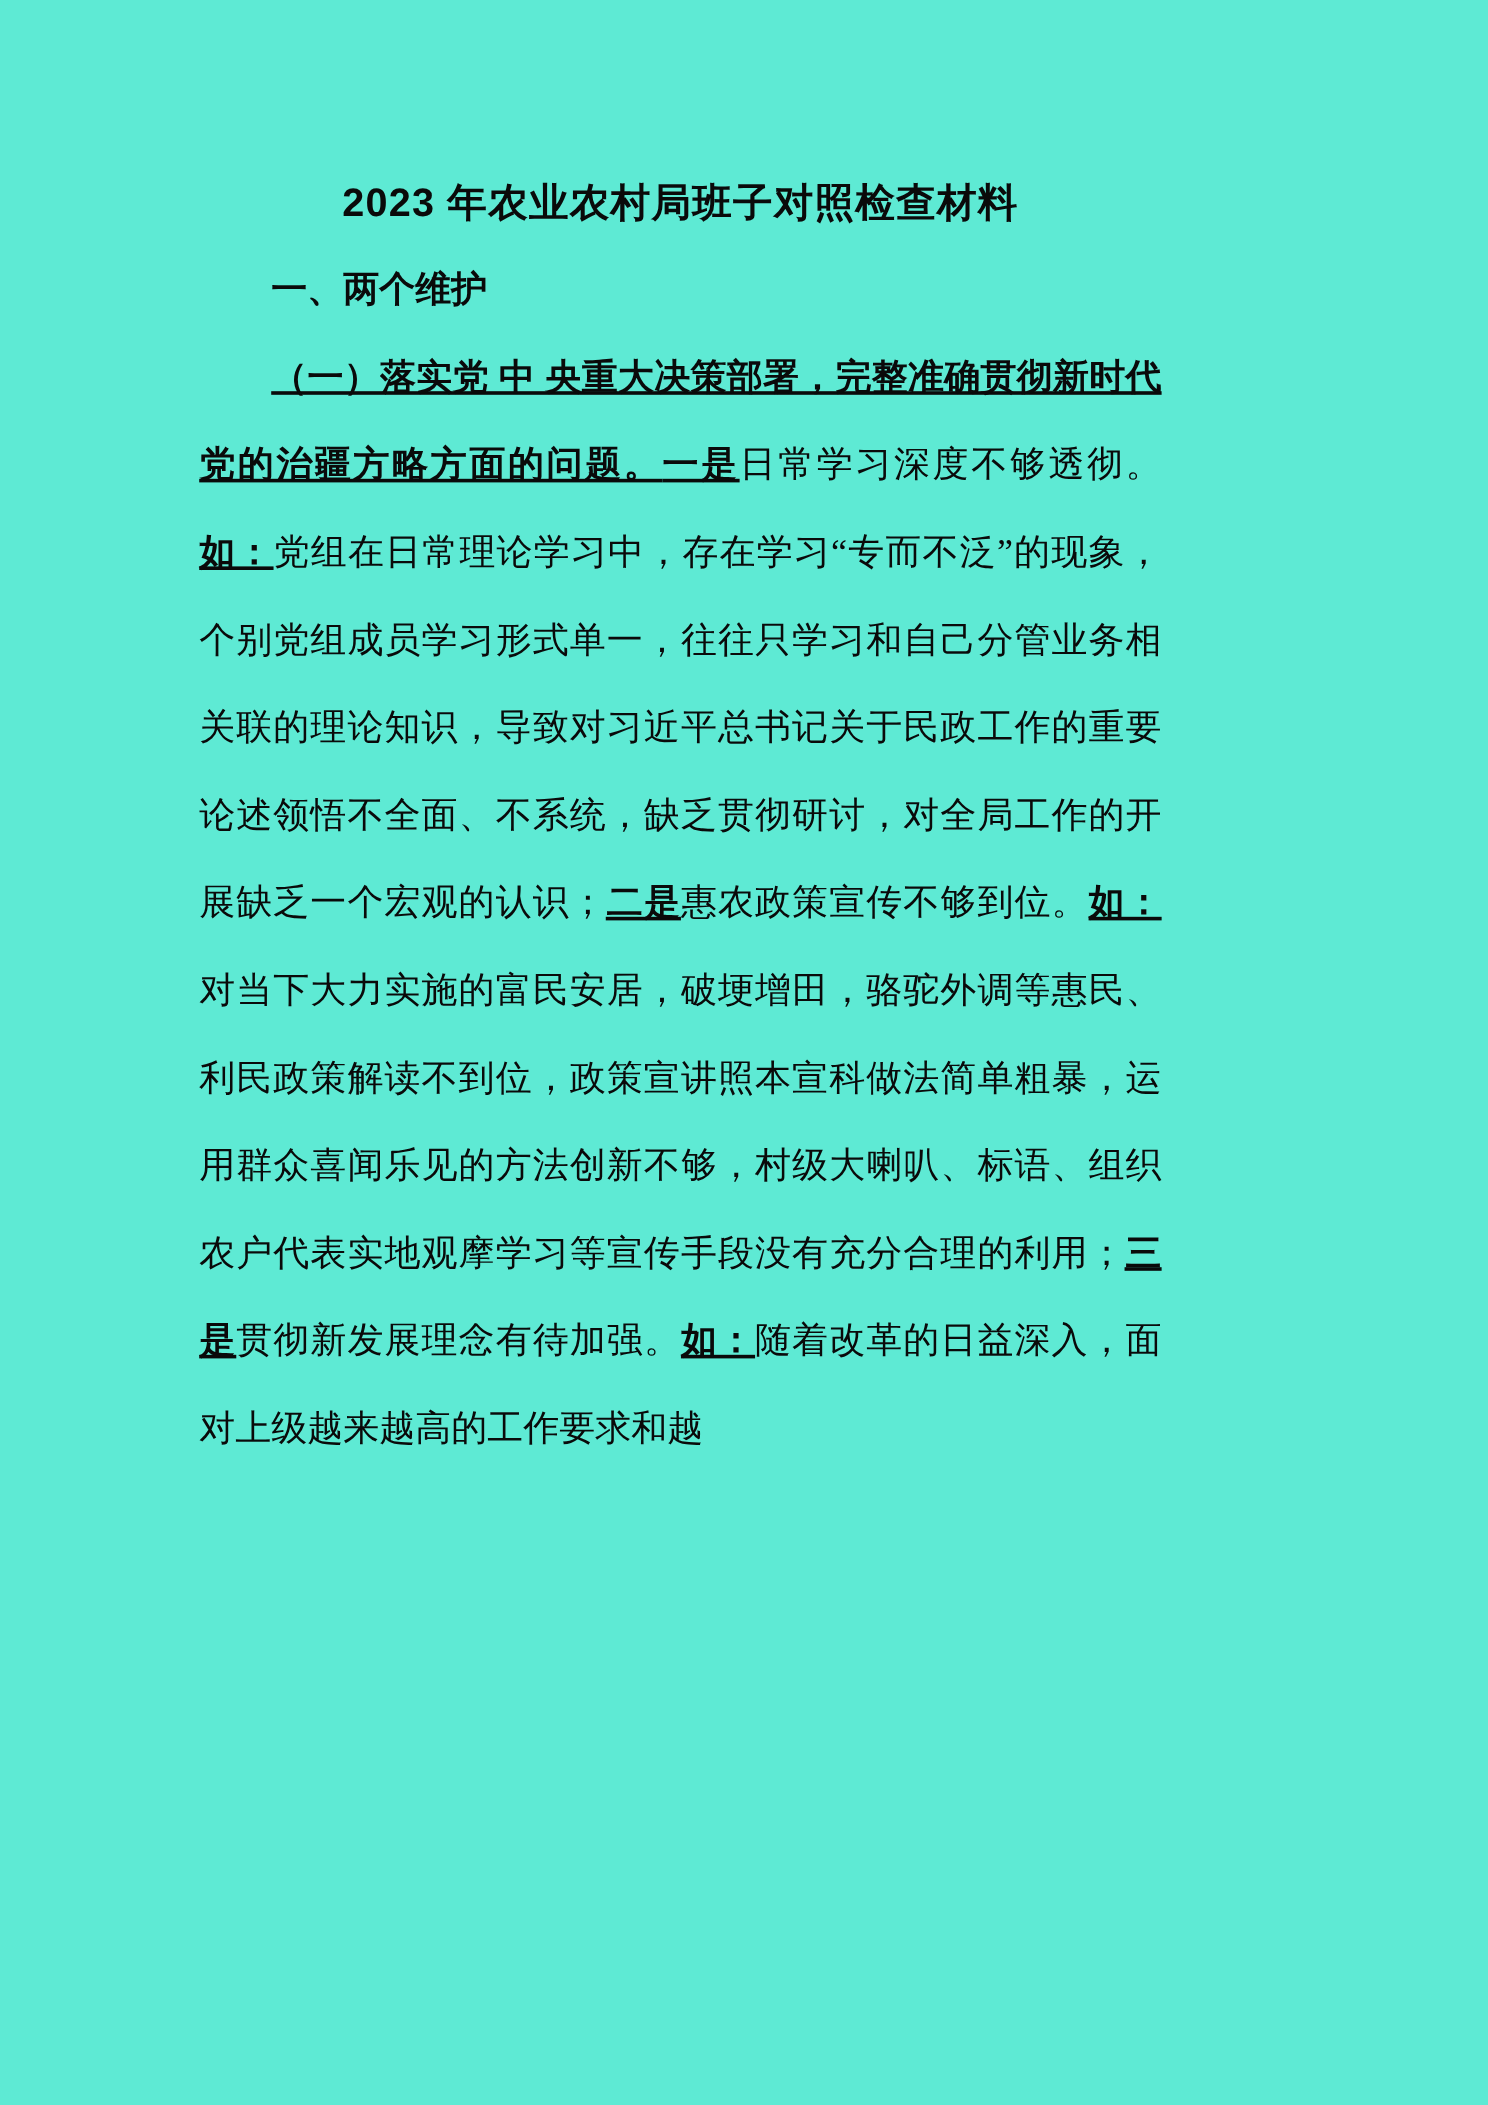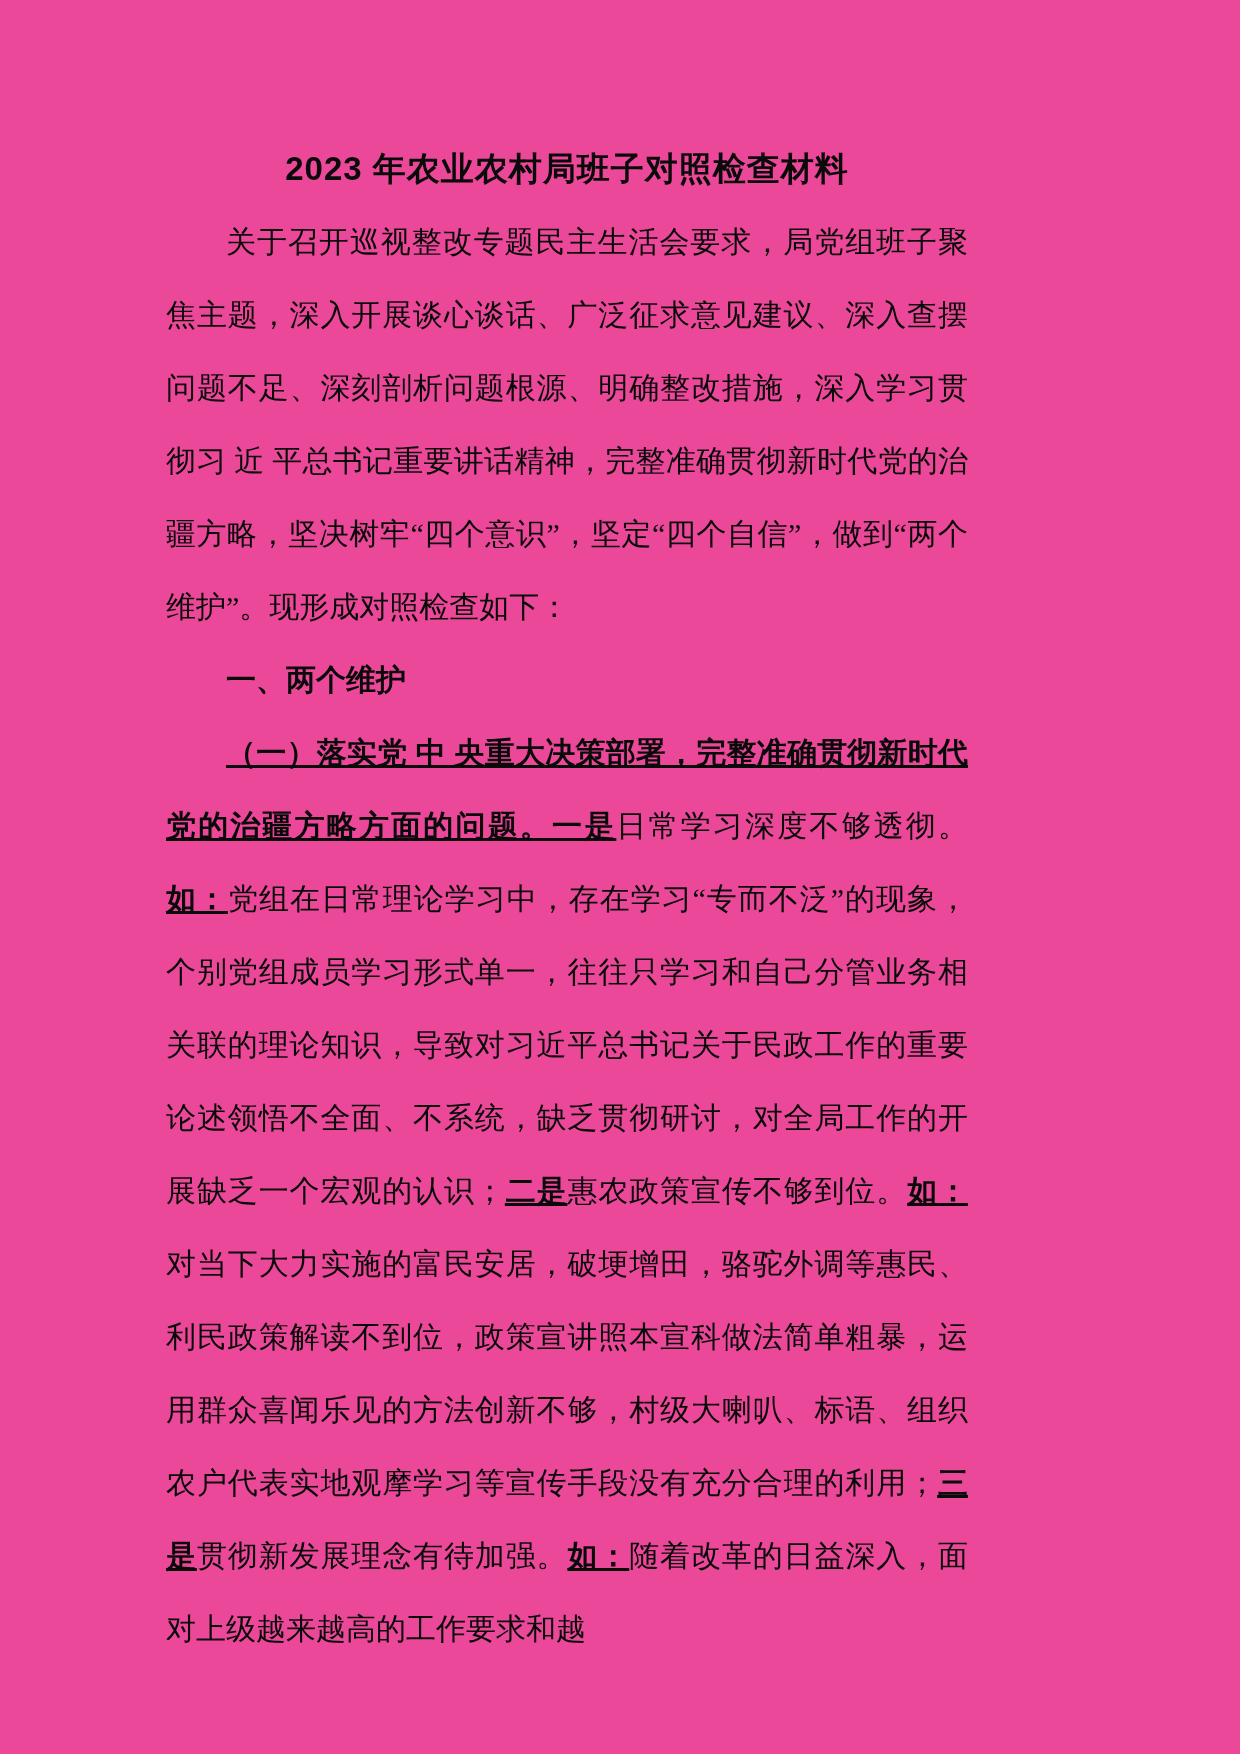--- a/index.html
+++ b/index.html
@@ -12,21 +12,21 @@
     background: #fbfaf7;
     overflow: hidden;
     color: #0a0a0a;
     font-family: "Liberation Serif", "DejaVu Serif", serif;
   }
   .page {
     box-sizing: border-box;
     width: 1240px;
     height: 1754px;
     padding: 132px 272px 40px 166px; 
-    background: #ec4899;
+    background: #5eead4;
   }
   .doc-title {
     margin: 0;
     font-size: 33px;
     font-weight: 700;
     text-align: center;
     line-height: 73px;
     letter-spacing: 1px;
     font-family: "Liberation Sans", "DejaVu Sans", sans-serif;
   }
@@ -52,19 +52,18 @@
     text-decoration: underline;
   }
 </style>
 </head>
 <body>
 
 <div class="page">
 
   <h1 class="doc-title">2023 年农业农村局班子对照检查材料</h1>
 
-  <p class="para"><span>关于召开巡视整改专题民主生活会要求，局党组班子聚焦主题，深入开展谈心谈话、广泛征求意见建议、深入查摆问题不足、深刻剖析问题根源、明确整改措施，深入学习贯彻习 近 平总书记重要讲话精神，完整准确贯彻新时代党的治疆方略，坚决树牢“四个意识”，坚定“四个自信”，做到“两个维护”。现形成对照检查如下：</span></p>
 
   <h2 class="section-heading">一、两个维护</h2>
 
   <p class="para"><span class="run-bold">（一）落实党 中 央重大决策部署，完整准确贯彻新时代党的治疆方略方面的问题。</span><span class="run-bold">一是</span><span>日常学习深度不够透彻。</span><span class="run-bold">如：</span><span>党组在日常理论学习中，存在学习“专而不泛”的现象，个别党组成员学习形式单一，往往只学习和自己分管业务相关联的理论知识，导致对习近平总书记关于民政工作的重要论述领悟不全面、不系统，缺乏贯彻研讨，对全局工作的开展缺乏一个宏观的认识；</span><span class="run-bold">二是</span><span>惠农政策宣传不够到位。</span><span class="run-bold">如：</span><span>对当下大力实施的富民安居，破埂增田，骆驼外调等惠民、利民政策解读不到位，政策宣讲照本宣科做法简单粗暴，运用群众喜闻乐见的方法创新不够，村级大喇叭、标语、组织农户代表实地观摩学习等宣传手段没有充分合理的利用；</span><span class="run-bold">三是</span><span>贯彻新发展理念有待加强。</span><span class="run-bold">如：</span><span>随着改革的日益深入，面对上级越来越高的工作要求和越</span></p>
 
 </div>
 
 </body></html>

